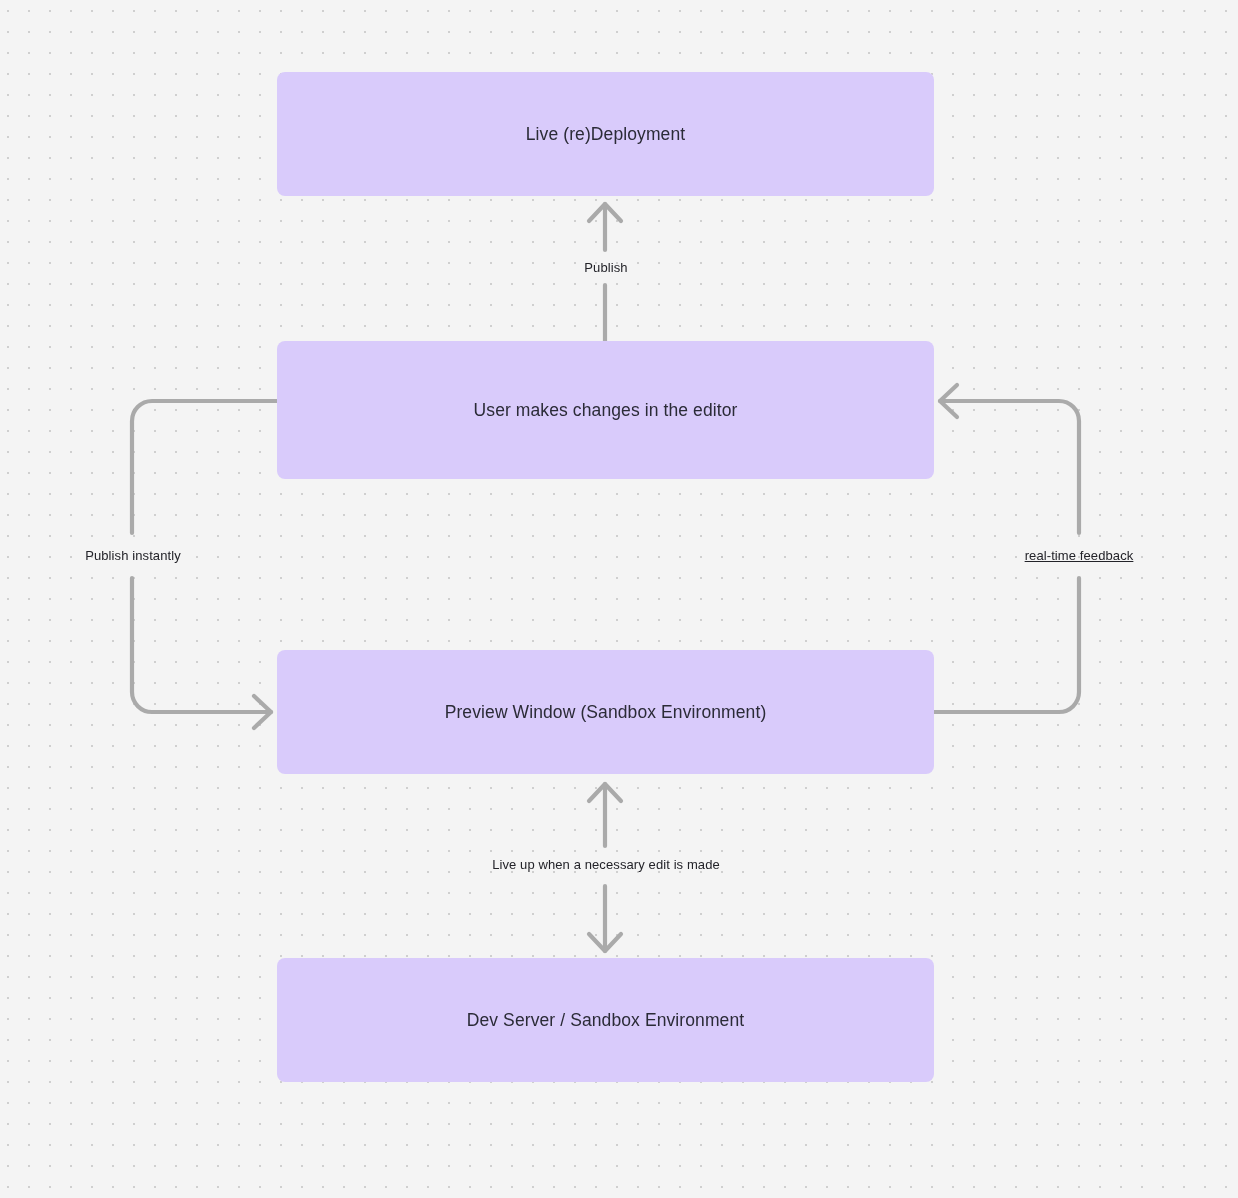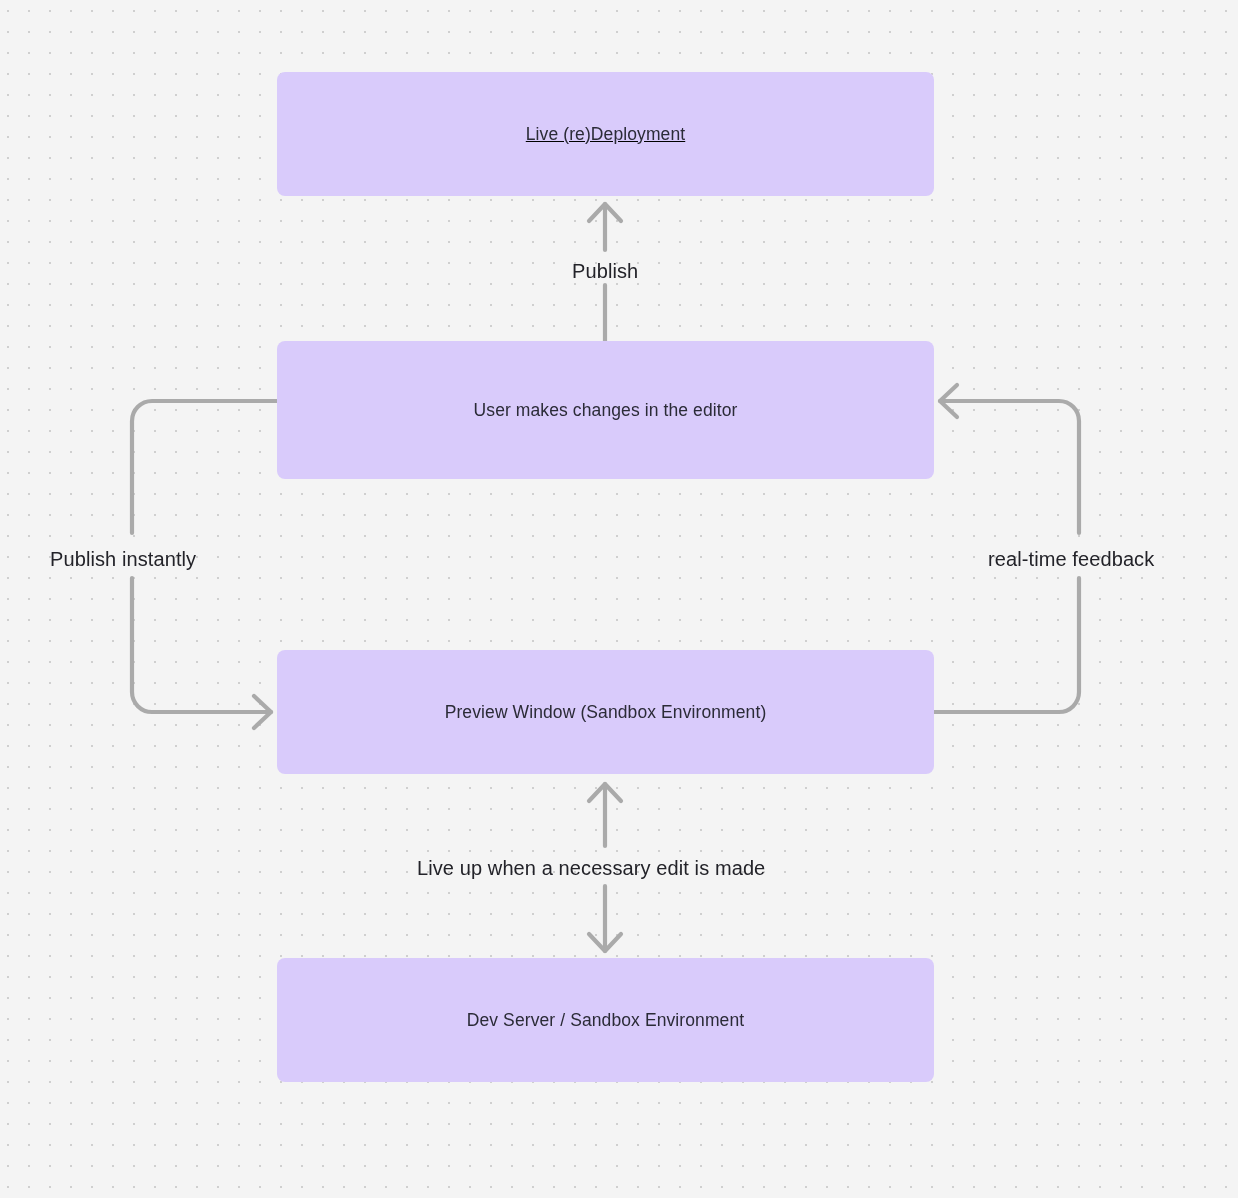--- a/index.html
+++ b/index.html
@@ -43,35 +43,35 @@
   .node-label {
     font-size: 17.5px;
     color: #2b2b37;
     letter-spacing: 0.1px;
     text-align: center;
     line-height: 1.3;
     white-space: nowrap;
   }
   .edge-label {
     position: absolute;
-    font-size: 20px;
+    font-size: 13px;
     color: #232329;
     letter-spacing: 0.1px;
     white-space: nowrap;
-    text-align: left;
+    text-align: center;
     line-height: 1;
   }
-  #node-live-deploy   { left: 277px; top: 72px;  width: 657px; height: 124px; text-decoration: underline; }
+  #node-live-deploy   { left: 277px; top: 72px;  width: 657px; height: 124px; }
   #node-user-editor   { left: 277px; top: 341px; width: 657px; height: 138px; }
   #node-preview       { left: 277px; top: 650px; width: 657px; height: 124px; }
   #node-dev-server    { left: 277px; top: 958px; width: 657px; height: 124px; }
 
   #label-publish        { left: 572px; top: 261px; width: 68px; }
   #label-updates        { left: 50px;  top: 549px; width: 166px; }
-  #label-realtime       { left: 988px; top: 549px; width: 182px; }
+  #label-realtime       { left: 988px; top: 549px; width: 182px; text-decoration: underline; }
   #label-spun-up        { left: 417px; top: 858px; width: 378px; }
 </style>
 </head>
 <body>
 
 <div id="canvas">
 
   <svg class="edges-layer" viewBox="0 0 1238 1198" width="1238" height="1198" xmlns="http://www.w3.org/2000/svg">
 
     <g>

